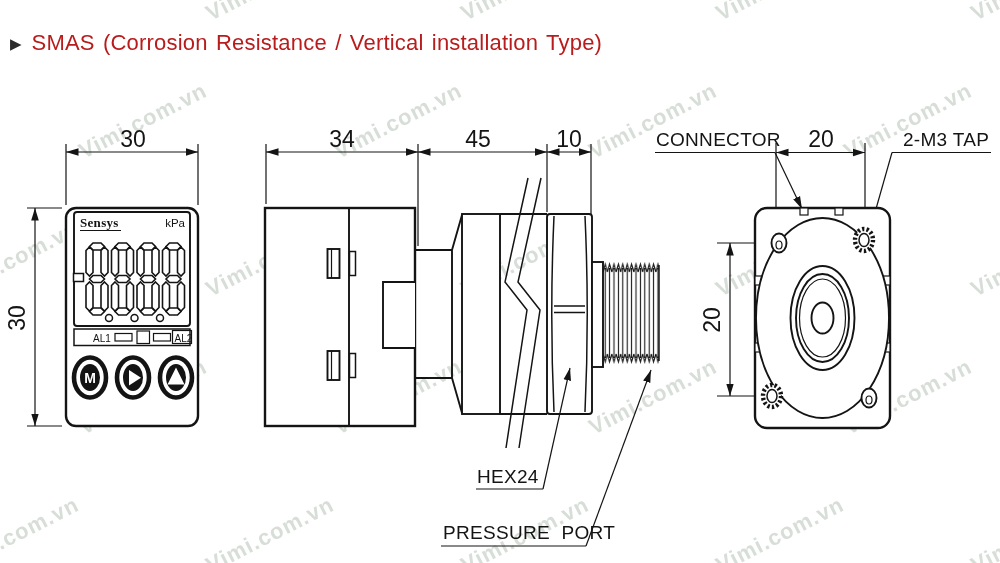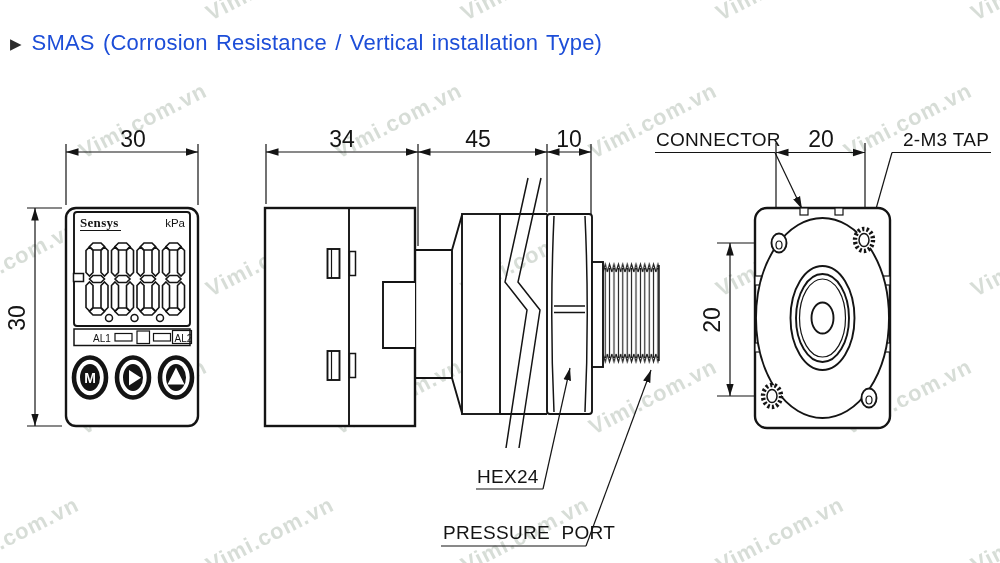--- a/index.html
+++ b/index.html
@@ -3,21 +3,21 @@
 <meta charset="utf-8">
 <style>
   html,body{margin:0;padding:0;}
   body{width:1000px;height:563px;position:relative;overflow:hidden;background:#ffffff;
        font-family:"Liberation Sans",sans-serif;}
   #watermark-layer{position:absolute;inset:0;z-index:0;}
   .wm{position:absolute;font:bold 22px "Liberation Sans",sans-serif;
       transform:rotate(-27deg);white-space:nowrap;letter-spacing:1px;}
   #title-bar{position:absolute;left:10px;top:30px;z-index:2;display:flex;align-items:center;gap:10px;}
   #title-bullet{font-size:15px;color:#2b2b2b;line-height:1;}
-  #title-text{font-size:22px;color:#1d4ed8;letter-spacing:0.2px;word-spacing:2px;}
+  #title-text{font-size:22px;color:#b91c1c;letter-spacing:0.2px;word-spacing:2px;}
   svg{position:absolute;left:0;top:0;z-index:1;}
   
   .s25{stroke:#141414;stroke-width:2.4;}
   .s2{stroke:#141414;stroke-width:1.9;}
   .s15{stroke:#141414;stroke-width:1.5;}
   .s12{stroke:#141414;stroke-width:1.2;}
   .dim{stroke:#141414;stroke-width:1.2;}
   text{fill:#141414;}
   .dimtxt{font:23px "Liberation Sans",sans-serif;}
   .lbltxt{font:19px "Liberation Sans",sans-serif;letter-spacing:0.3px;}

